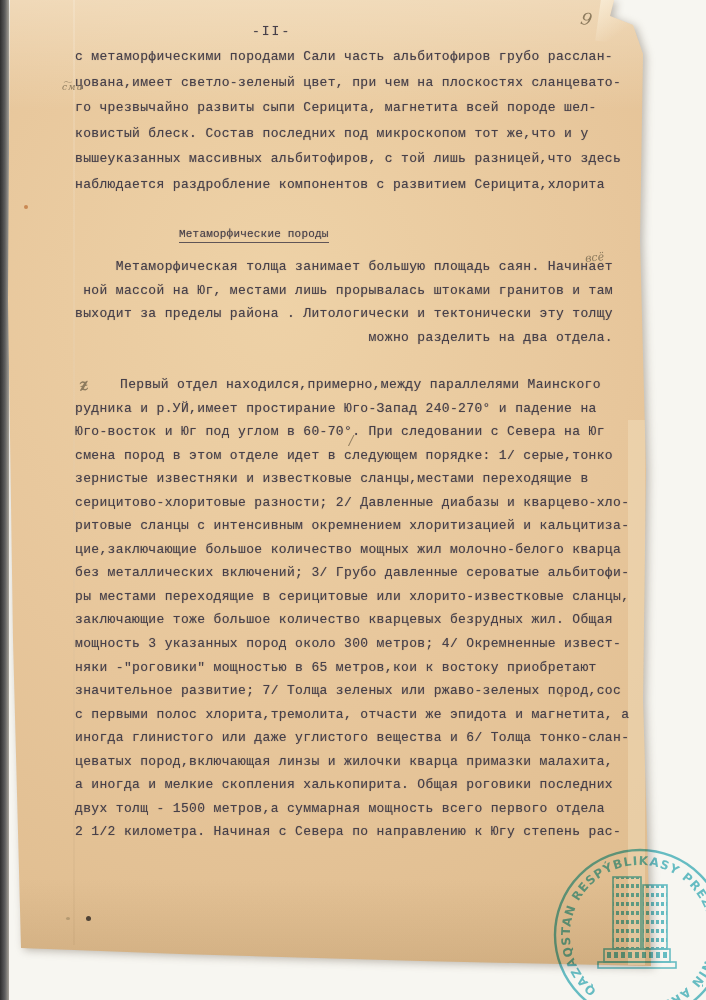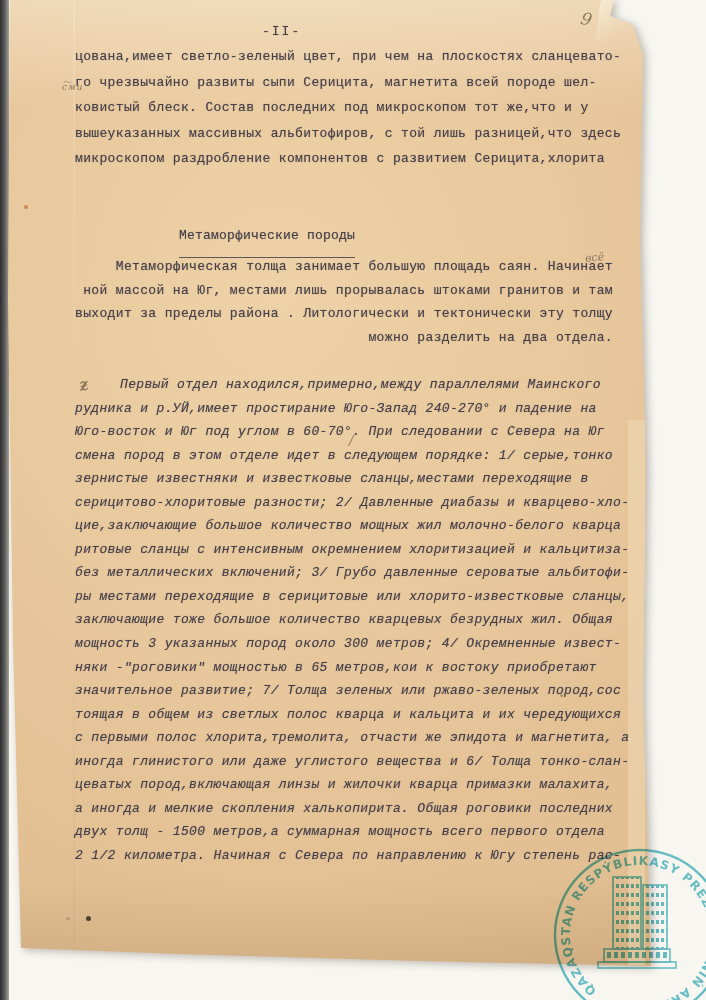--- a/index.html
+++ b/index.html
@@ -27,28 +27,28 @@
   .corner-crease{position:absolute;left:598px;top:0px;width:48px;height:44px;
     background:linear-gradient(135deg,rgba(255,250,235,.55),rgba(255,250,235,0) 62%);
     transform:rotate(8deg);}
   .speck{position:absolute;border-radius:50%;}
   .sp1{left:86px;top:916px;width:5px;height:5px;background:#4e4236;}
   .sp2{left:24px;top:205px;width:4px;height:4px;background:#c07840;opacity:.8;}
   .sp3{left:66px;top:917px;width:4px;height:3px;background:#b59a72;}
   .sp4{left:560px;top:694px;width:3px;height:3px;background:#9c7f55;opacity:.7;}
 
   .typed{color:#474049;text-shadow:0 .2px 1px rgba(71,64,73,.5);}
-  .page-number{position:absolute;left:262px;top:24px;font-size:13px;letter-spacing:2px;}
+  .page-number{position:absolute;left:252px;top:24px;font-size:13px;letter-spacing:2px;}
   .para{position:absolute;left:75px;font-size:13px;letter-spacing:.35px;white-space:nowrap;}
   .para .line{overflow:visible;}
   .p1{top:49px;}  .p1 .line{height:25.5px;}
   .p2{top:259px;text-align:right;} .p2 .line{height:23.5px;} .p2 .line:first-child{text-indent:18px;}
-  .p3{top:377px;} .p3 .line{height:23.55px;font-style:italic;} .p3 .line:first-child{text-indent:45px;}
-  .heading{position:absolute;left:179px;top:228px;font-size:13px;letter-spacing:.2px;
-    border-bottom:1.4px solid rgba(71,64,73,.85);padding-bottom:14px;}
+  .p3{top:377px;} .p3 .line{height:23.55px;} .p3 .line:first-child{text-indent:45px;}
+  .heading{position:absolute;left:179px;top:228px;font-size:11px;letter-spacing:.2px;
+    border-bottom:1.4px solid rgba(71,64,73,.85);padding-bottom:2px;}
 
   .hand{position:absolute;font-family:"DejaVu Serif",serif;font-style:italic;color:#8d7b5e;}
   .h9{left:581px;top:9px;font-size:17px;transform:rotate(14deg);}
   .hvse{left:585px;top:251px;font-size:11px;transform:rotate(-6deg);}
   .hsmi{left:62px;top:82px;font-size:9px;letter-spacing:1px;}
   .hpara{left:79px;top:375px;font-size:16px;transform:rotate(-14deg);font-weight:bold;}
   .htick{left:349px;top:433px;font-size:13px;}
 
   .stamp{position:absolute;left:549px;top:843px;width:190px;height:190px;
     mix-blend-mode:multiply;opacity:.85;}
@@ -71,25 +71,26 @@
       <div class="speck sp1"></div>
       <div class="speck sp2"></div>
       <div class="speck sp3"></div>
       <div class="speck sp4"></div>
 
       <div class="typed page-number">-II-</div>
 
       <div class="hand h9">9</div>
 
       <div class="typed para p1">
+          <div class="line">с метаморфическими породами Сали часть альбитофиров  грубо расслан-</div>
           <div class="line">цована,имеет светло-зеленый цвет, при чем на плоскостях сланцевато-</div>
           <div class="line">го  чрезвычайно развиты сыпи Серицита, магнетита всей породе шел-</div>
           <div class="line">ковистый блеск. Состав последних под микроскопом тот же,что и у</div>
           <div class="line">вышеуказанных массивных  альбитофиров, с той лишь разницей,что здесь</div>
-          <div class="line">микроскопом раздробление компонентов с развитием Серицита,хлорита</div>
+          <div class="line">наблюдается раздробление компонентов с развитием Серицита,хлорита</div>
         </div>
 
       <div class="typed heading">Метаморфические породы</div>
 
       <div class="hand hvse">всё</div>
       <div class="hand hsmi">с͠ми</div>
 
       <div class="typed para p2">
           <div class="line">Метаморфическая толща занимает большую площадь саян. Начинает</div>
           <div class="line">ной массой на Юг, местами лишь прорывалась штоками гранитов и там</div>
@@ -100,29 +101,28 @@
       <div class="hand hpara">ƶ</div>
       <div class="hand htick">/</div>
 
       <div class="typed para p3">
           <div class="line">Первый отдел находился,примерно,между параллелями Маинского</div>
           <div class="line">рудника и р.УЙ,имеет простирание Юго-Запад 240-270° и падение на</div>
           <div class="line">Юго-восток и Юг под углом в 60-70°.  При следовании с Севера на Юг</div>
           <div class="line">смена пород в этом отделе идет в следующем порядке: 1/ серые,тонко</div>
           <div class="line">зернистые  известняки и известковые сланцы,местами переходящие в</div>
           <div class="line">серицитово-хлоритовые разности; 2/ Давленные диабазы и кварцево-хло-</div>
+          <div class="line">ритовые сланцы с интенсивным окремнением хлоритизацией и кальцитиза-</div>
           <div class="line">цие,заключающие большое количество мощных жил молочно-белого кварца</div>
-          <div class="line">ритовые сланцы с интенсивным окремнением хлоритизацией и кальцитиза-</div>
           <div class="line">без металлических включений; 3/ Грубо давленные сероватые альбитофи-</div>
           <div class="line">ры местами переходящие в серицитовые или хлорито-известковые сланцы,</div>
           <div class="line">заключающие тоже большое количество кварцевых безрудных жил. Общая</div>
           <div class="line">мощность 3 указанных пород около 300 метров; 4/ Окремненные извест-</div>
           <div class="line">няки -"роговики" мощностью в 65 метров,кои к востоку приобретают</div>
           <div class="line">значительное развитие; 7/ Толща зеленых или ржаво-зеленых пород,сос</div>
-          <div class="line">тоящая в общем из светлых полос кварца и кальцита и их чередующихся</div>
           <div class="line">с первыми полос хлорита,тремолита, отчасти же эпидота и магнетита, а</div>
           <div class="line">иногда глинистого или даже углистого вещества и 6/ Толща тонко-слан-</div>
           <div class="line">цеватых пород,включающая линзы и жилочки кварца примазки малахита,</div>
           <div class="line">а иногда и мелкие скопления халькопирита. Общая роговики последних</div>
           <div class="line">двух толщ - 1500 метров,а суммарная мощность всего первого отдела</div>
           <div class="line">2 1/2 километра. Начиная с Севера по направлению к Югу степень рас-</div>
         </div>
 
     </div>
   </div>

